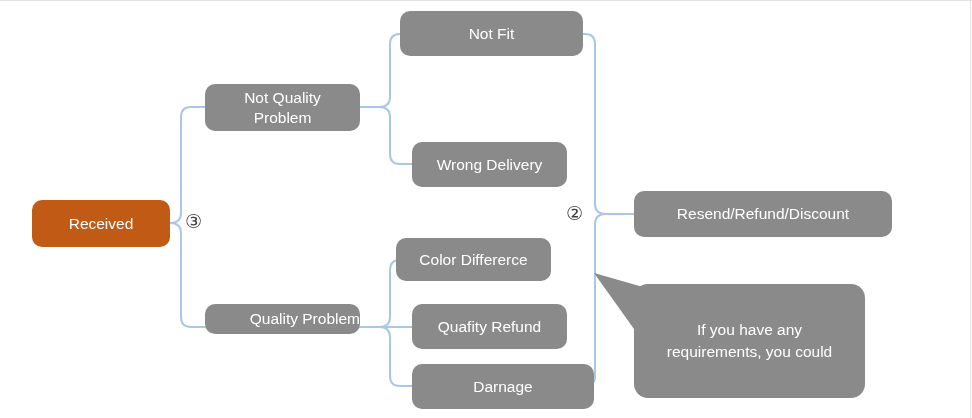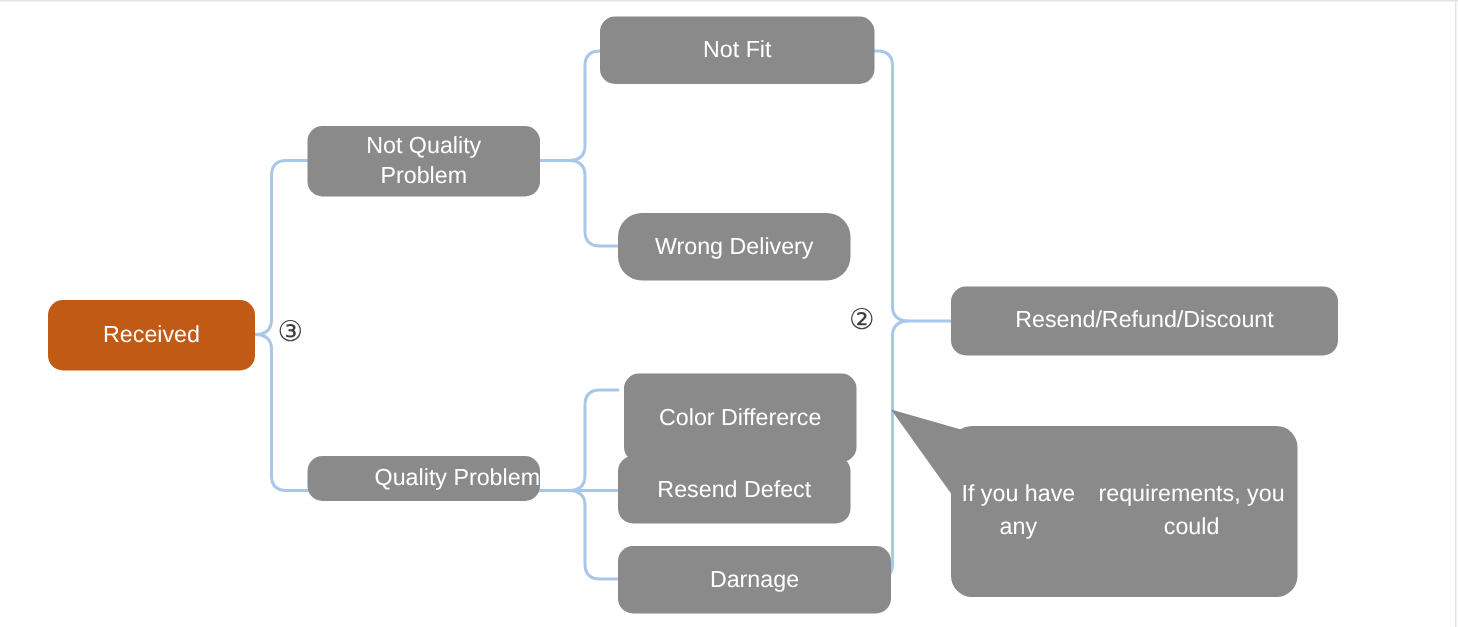--- a/index.html
+++ b/index.html
@@ -25,21 +25,21 @@
     position:absolute;display:flex;flex-direction:column;align-items:center;justify-content:center;
     text-align:center;color:var(--text-color);background:var(--node-fill);
     border-radius:10px;font-size:15.5px;line-height:1.25;
   }
   .node.root{background:var(--root-fill);margin-left:24px;}
   .marker{
     position:absolute;color:var(--marker-color);font-size:19px;line-height:1;
     font-family:"DejaVu Sans", sans-serif;
   }
   .callout{
-    position:absolute;display:flex;flex-direction:row;align-items:center;justify-content:center;
+    position:absolute;display:flex;flex-direction:column;align-items:center;justify-content:center;
     text-align:center;color:var(--text-color);background:var(--node-fill);
     border-radius:14px;font-size:15.5px;line-height:1.45;
   }
 </style>
 </head>
 <body>
 
 <svg class="layer" viewBox="0 0 972 418" xmlns="http://www.w3.org/2000/svg">
   <path class="connector" d="M146,222 H170"></path>
   <path class="connector" d="M205,106 H191 Q181,106 181,116 V212 Q181,222 170,222 Q181,222 181,232 V316 Q181,326 191,326 H205"></path>
@@ -62,30 +62,30 @@
 </div>
 
 <div class="node" style="left:205px;top:303px;width:155px;height:30px;align-items:flex-end;">
   <span>Quality Problem</span>
 </div>
 
 <div class="node" style="left:400px;top:10px;width:183px;height:45px;">
   <span>Not Fit</span>
 </div>
 
-<div class="node" style="left:412px;top:141px;width:155px;height:45px;border-radius:16px;">
+<div class="node" style="left:412px;top:141px;width:155px;height:45px;">
   <span>Wrong Delivery</span>
 </div>
 
-<div class="node" style="left:416px;top:237px;width:155px;height:59px;margin-top:11px;">
+<div class="node" style="left:396px;top:237px;width:155px;height:43px;">
   <span>Color Differerce</span>
 </div>
 
 <div class="node" style="left:412px;top:303px;width:155px;height:45px;">
-  <span>Resend Defect</span>
+  <span>Quafity Refund</span>
 </div>
 
 <div class="node" style="left:412px;top:363px;width:182px;height:45px;">
   <span>Darnage</span>
 </div>
 
 <div class="node" style="left:634px;top:190px;width:258px;height:46px;">
   <span>Resend/Refund/Discount</span>
 </div>
 

